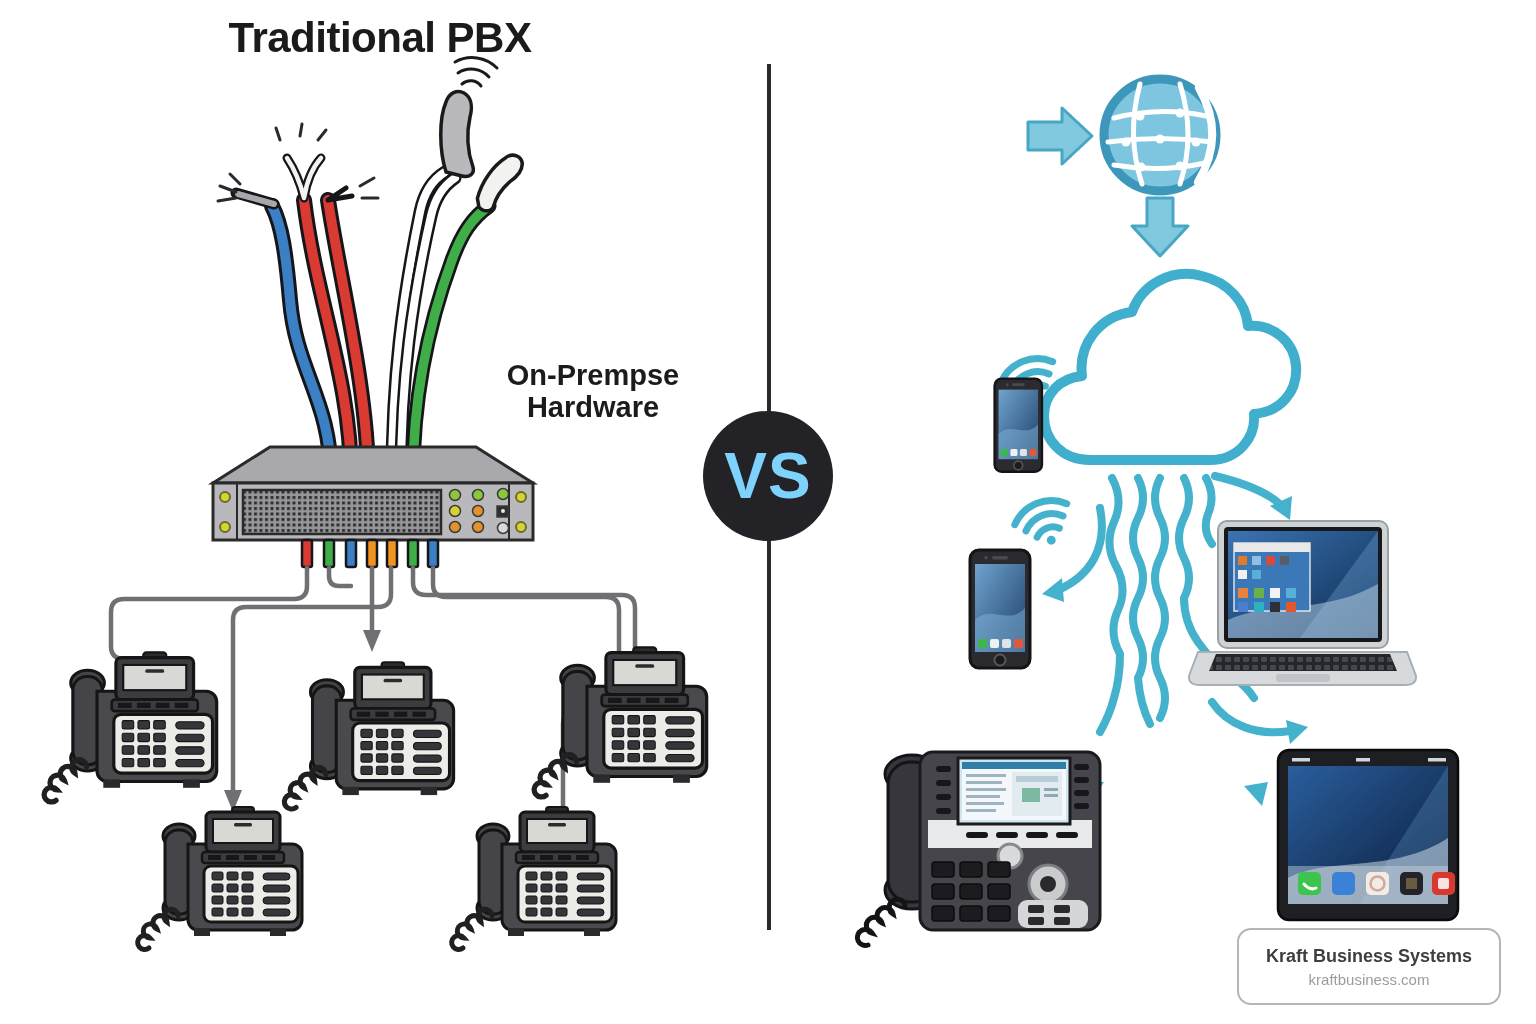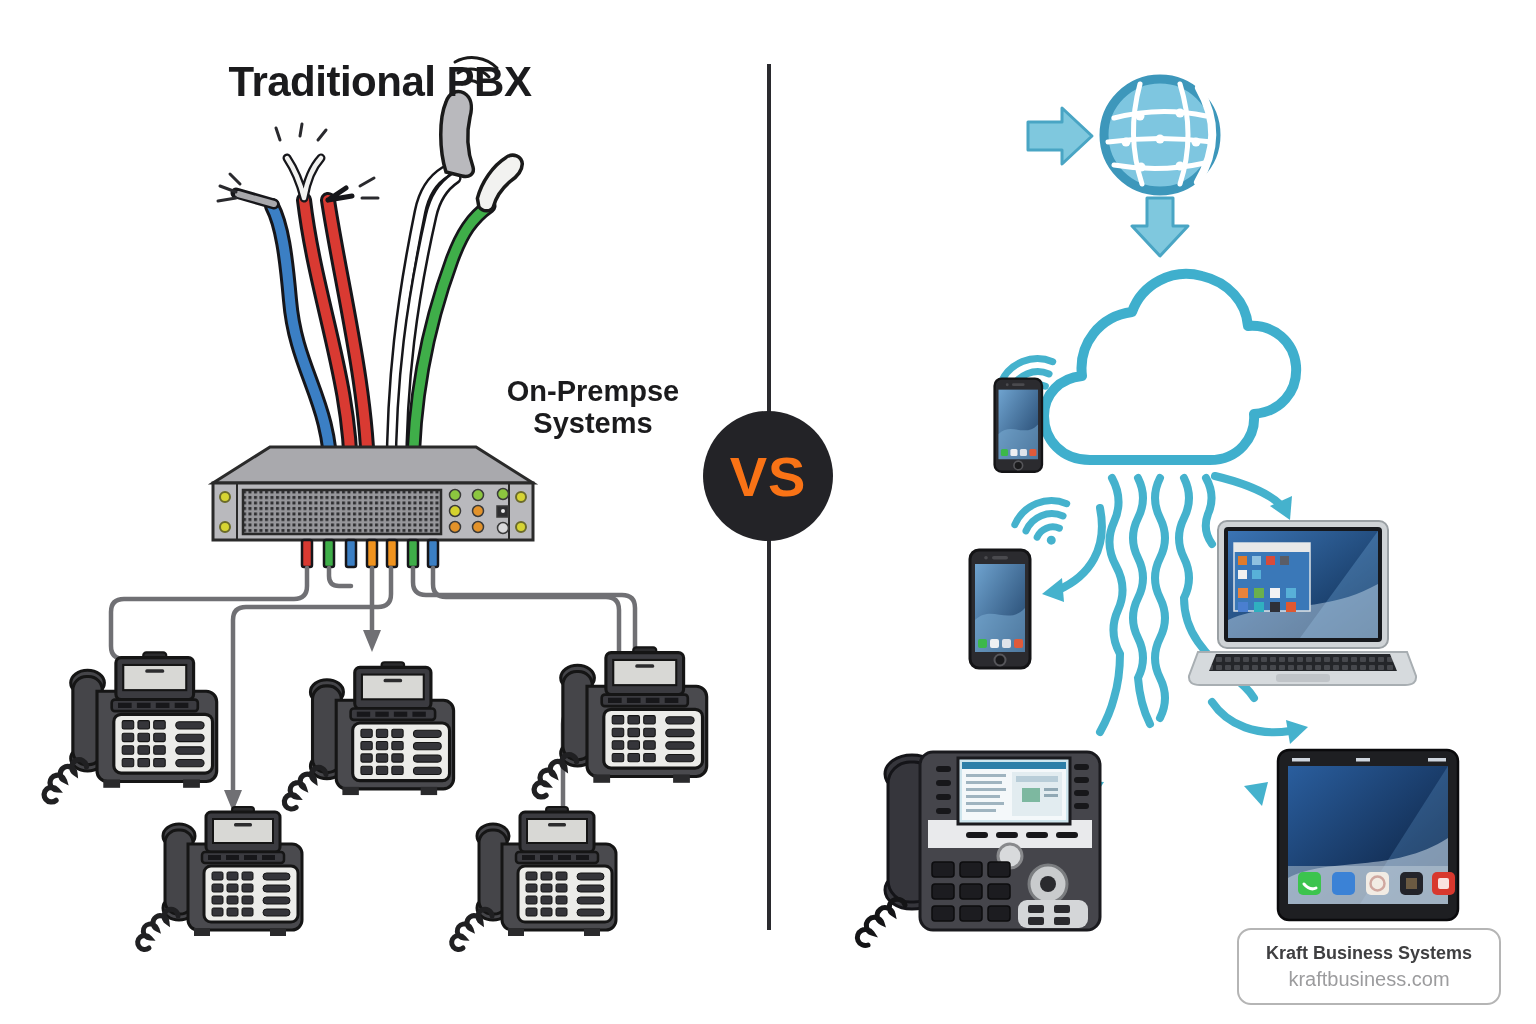--- a/index.html
+++ b/index.html
@@ -1,33 +1,33 @@
 <!DOCTYPE html>
 <html><head>
 <meta charset="utf-8">
 <style>
   html,body{margin:0;padding:0;background:#ffffff;}
   #stage{position:relative;width:1536px;height:1024px;background:#ffffff;overflow:hidden;
          font-family:"Liberation Sans", sans-serif;}
   .abs{position:absolute;}
-  .title{font-size:42px;font-weight:600;color:#1b1b1d;text-align:center;letter-spacing:-0.5px;margin-top:44px;}
+  .title{font-size:42px;font-weight:600;color:#1b1b1d;text-align:center;letter-spacing:-0.5px;}
   #left-title{left:150px;top:14px;width:460px;}
   #right-title{left:952px;top:16px;width:400px;}
-  #hardware-label{left:483px;top:375px;width:220px;text-align:center;font-size:29px;
+  #hardware-label{left:483px;top:359px;width:220px;text-align:center;font-size:29px;
                   font-weight:600;color:#1b1b1d;line-height:1.12;}
   #internet-label{left:870px;top:131px;width:170px;font-size:38px;font-weight:600;color:#1b1b1d;}
   #divider-line{left:767px;top:64px;width:4px;height:866px;background:#2a2a2e;}
   #vs-badge{left:703px;top:411px;width:130px;height:130px;border-radius:50%;background:#232327;
             display:flex;align-items:center;justify-content:center;}
-  #vs-badge span{color:#f97316;font-size:56px;font-weight:800;letter-spacing:1px;}
+  #vs-badge span{color:#7dd3fc;font-size:64px;font-weight:800;letter-spacing:1px;}
   #brand-card{left:1237px;top:928px;width:264px;height:77px;background:#ffffff;
               border:2.5px solid #b5b5b5;border-radius:14px;box-sizing:border-box;
               display:flex;flex-direction:column;justify-content:center;text-align:center;}
   #brand-company{font-size:18px;font-weight:700;color:#3f3f41;}
-  #brand-site{font-size:20px;color:#9c9c9e;margin-top:4px;}
+  #brand-site{font-size:15px;color:#9c9c9e;margin-top:4px;}
   svg{display:block;}
 </style>
 </head>
 <body>
 
 <div id="stage">
 
   <svg class="abs" style="left:0;top:0" width="1536" height="1024" viewBox="0 0 1536 1024">
     <defs>
       <linearGradient id="scrGrad" x1="0" y1="0" x2="1" y2="1">
@@ -375,21 +375,21 @@
           <rect x="1438" y="878" width="11" height="11" rx="2" fill="#ffffff" opacity="0.85"></rect>
         </g>
       </g>
     </g>
   </svg>
 
   <div class="abs title" id="left-title">Traditional PBX</div>
 
   <div class="abs" id="hardware-label">
     <span>On-Prempse</span><br>
-    <span>Systems</span>
+    <span>Hardware</span>
   </div>
 
 
   <div class="abs" id="divider-line"></div>
 
   <div class="abs" id="vs-badge">
     <span>VS</span>
   </div>
 
   <div class="abs" id="brand-card">

